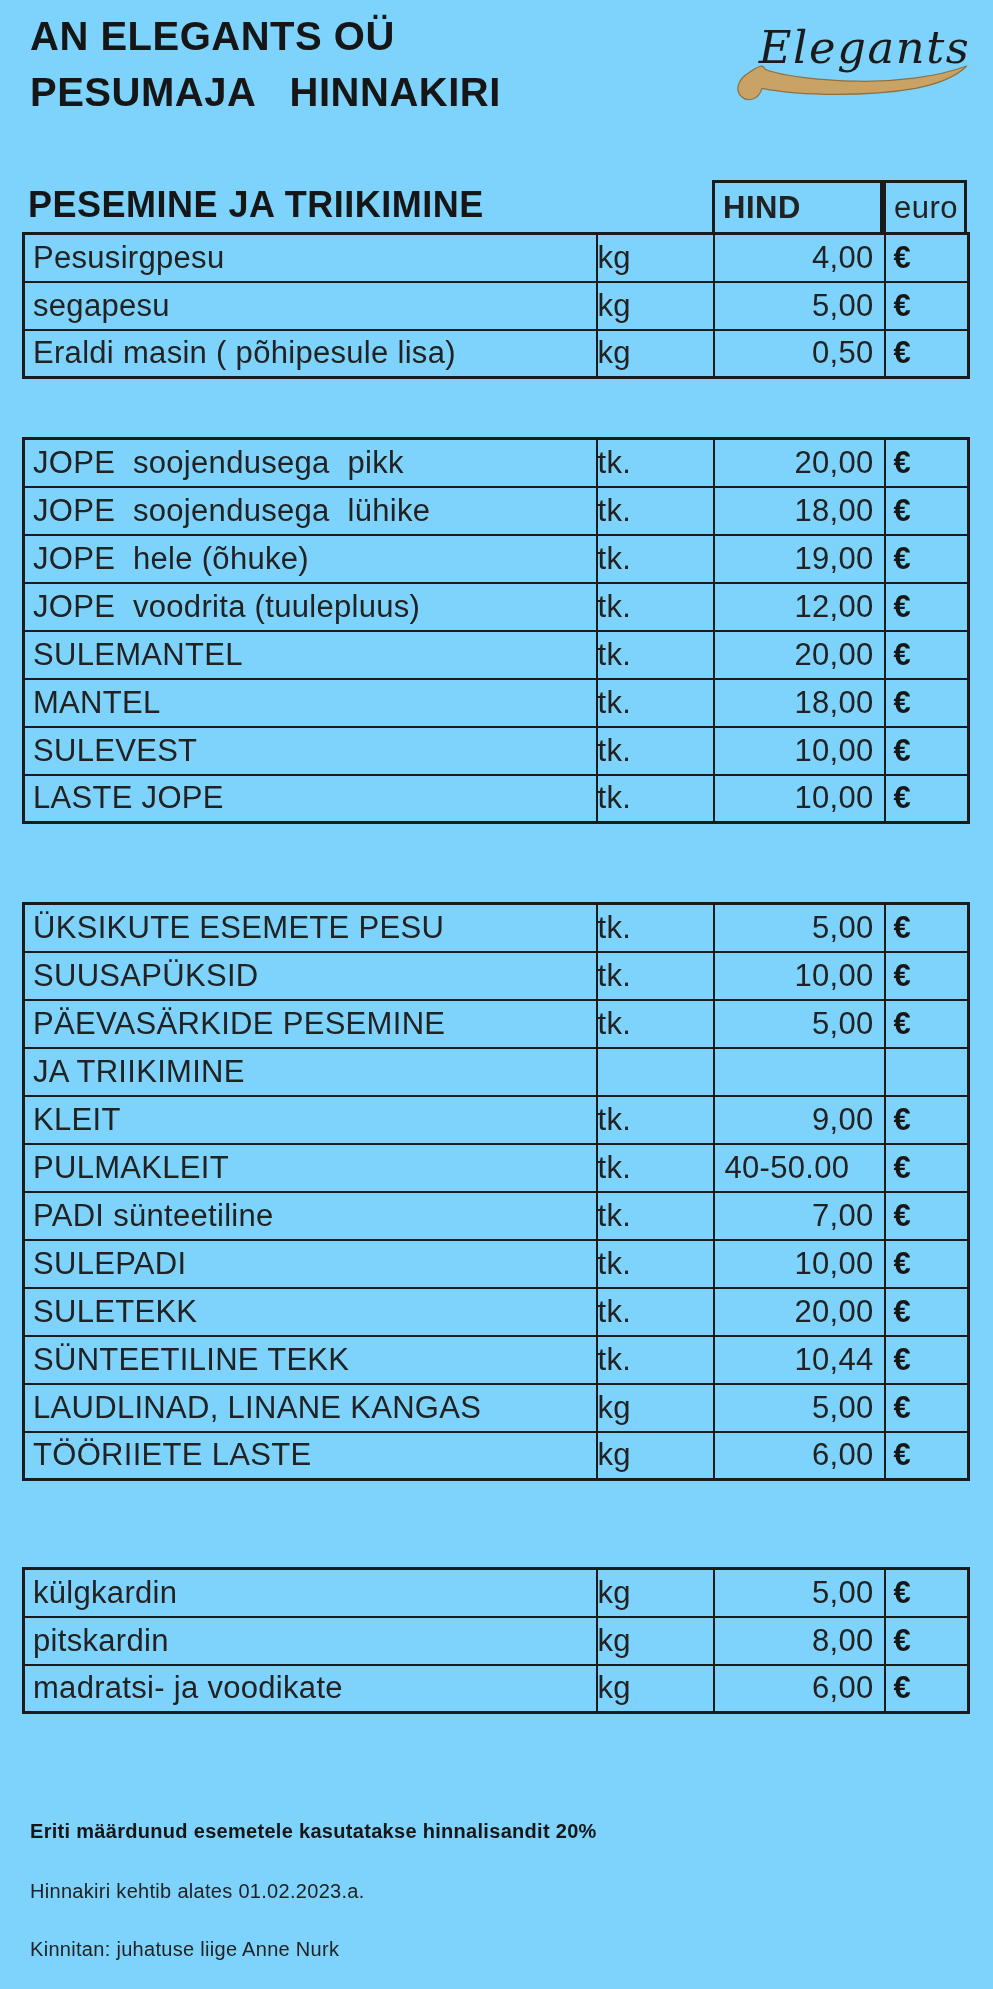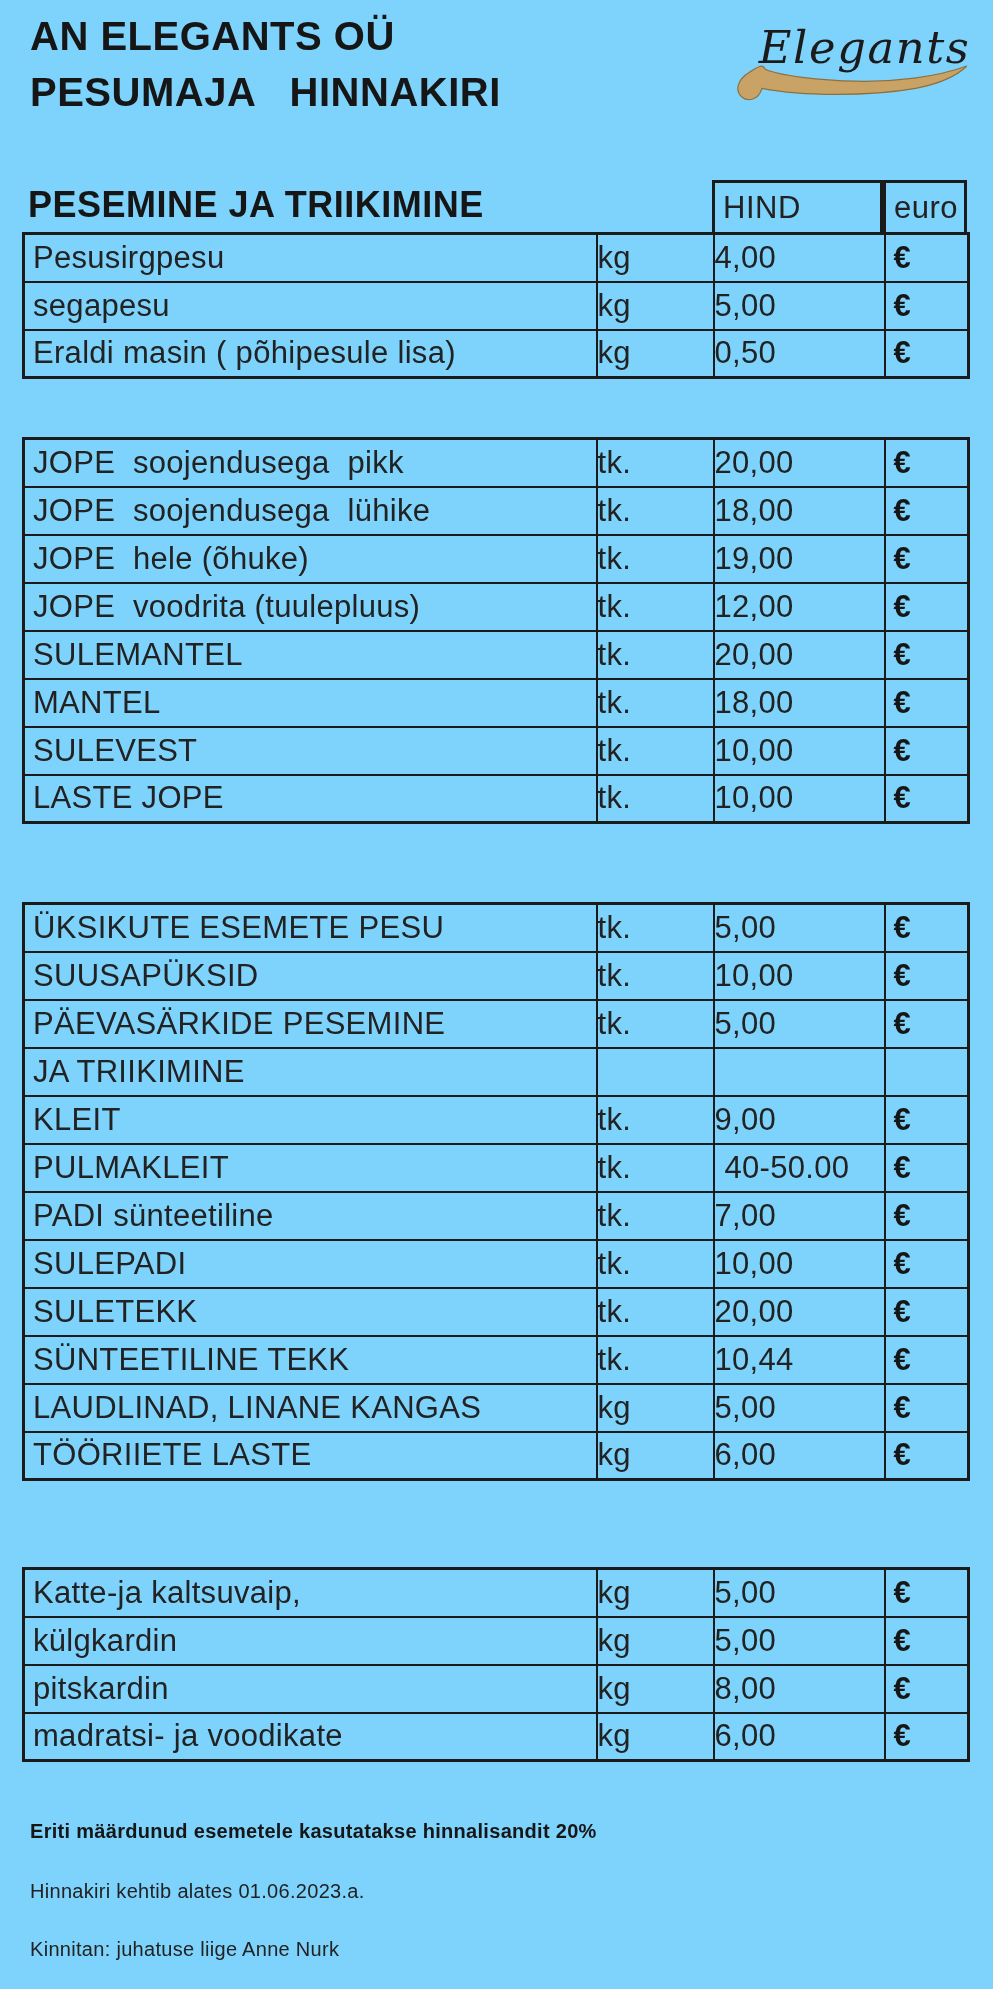--- a/index.html
+++ b/index.html
@@ -58,21 +58,21 @@
     height: 52px;
     border: 3px solid #1b1b1b;
     border-bottom: none;
     display: flex;
     align-items: center;
     font-size: 31px;
     letter-spacing: 0.5px;
     padding-left: 8px;
     color: #222;
   }
-  .hdr-box.hind { left: 690px; width: 171px; }
+  .hdr-box.hind { left: 690px; width: 171px; font-weight: bold; }
   .hdr-box.euro { left: 861px; width: 84px; }
 
   
   table.price-table {
     position: absolute;
     left: 22px;
     width: 945px;
     border-collapse: collapse;
     table-layout: fixed;
     border: 3px solid #1b1b1b;
@@ -93,21 +93,21 @@
   }
   td.c-item { padding-left: 8px; }
   .item-wrap {
     display: flex;
     align-items: center;
     width: 100%;
   }
   .item-main { white-space: pre; }
   .item-sub  { white-space: pre; margin-right: 105px; }
   td.c-unit  { padding-left: 0; white-space: pre; }
-  td.c-price { padding-right: 10px; white-space: pre; }
+  td.c-price { text-align: right; padding-right: 10px; white-space: pre; }
   td.c-price.align-left { text-align: left; padding-left: 10px; }
   td.c-cur   { padding-left: 8px; font-weight: 700; color: #161616; }
 
   
   .footer-note {
     position: absolute;
     left: 30px;
     font-size: 20px;
     letter-spacing: 0.3px;
     color: #222;
@@ -411,30 +411,20 @@
     <colgroup>
         <col style="width:573px">
         <col style="width:117px">
         <col style="width:171px">
         <col style="width:84px">
       </colgroup>
     <tbody>
         <tr>
           <td class="c-item">
             <div class="item-wrap">
-              <span class="item-main">Katte-ja kaltsuvaip,</span>
-            </div>
-          </td>
-          <td class="c-unit">kg</td>
-          <td class="c-price">5,00</td>
-          <td class="c-cur">€</td>
-        </tr>
-        <tr>
-          <td class="c-item">
-            <div class="item-wrap">
               <span class="item-main">külgkardin</span>
             </div>
           </td>
           <td class="c-unit">kg</td>
           <td class="c-price">5,00</td>
           <td class="c-cur">€</td>
         </tr>
         <tr>
           <td class="c-item">
             <div class="item-wrap">
@@ -452,16 +442,16 @@
             </div>
           </td>
           <td class="c-unit">kg</td>
           <td class="c-price">6,00</td>
           <td class="c-cur">€</td>
         </tr>
       </tbody>
   </table>
 
   <div class="footer-note bold">Eriti määrdunud esemetele kasutatakse hinnalisandit 20%</div>
-  <div class="footer-note validity">Hinnakiri kehtib alates 01.06.2023.a.</div>
+  <div class="footer-note validity">Hinnakiri kehtib alates 01.02.2023.a.</div>
   <div class="footer-note signature">Kinnitan: juhatuse liige Anne Nurk</div>
 
 </div>
 
 </body></html>

